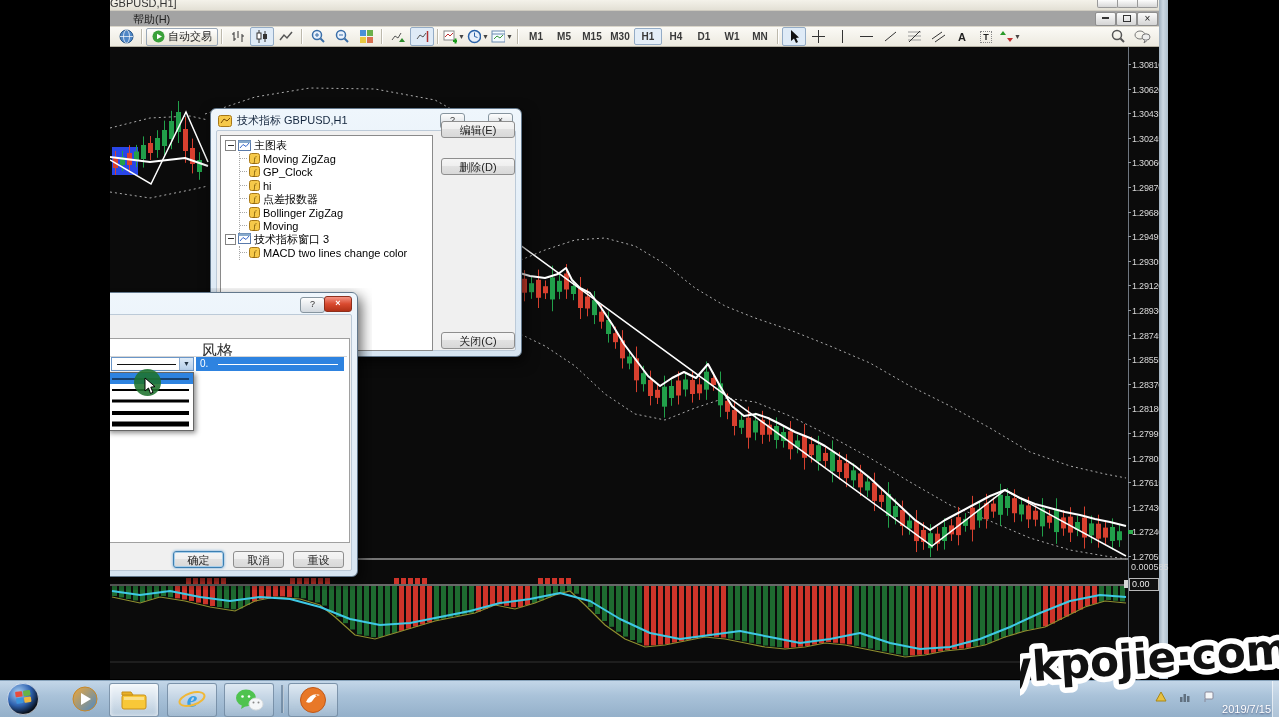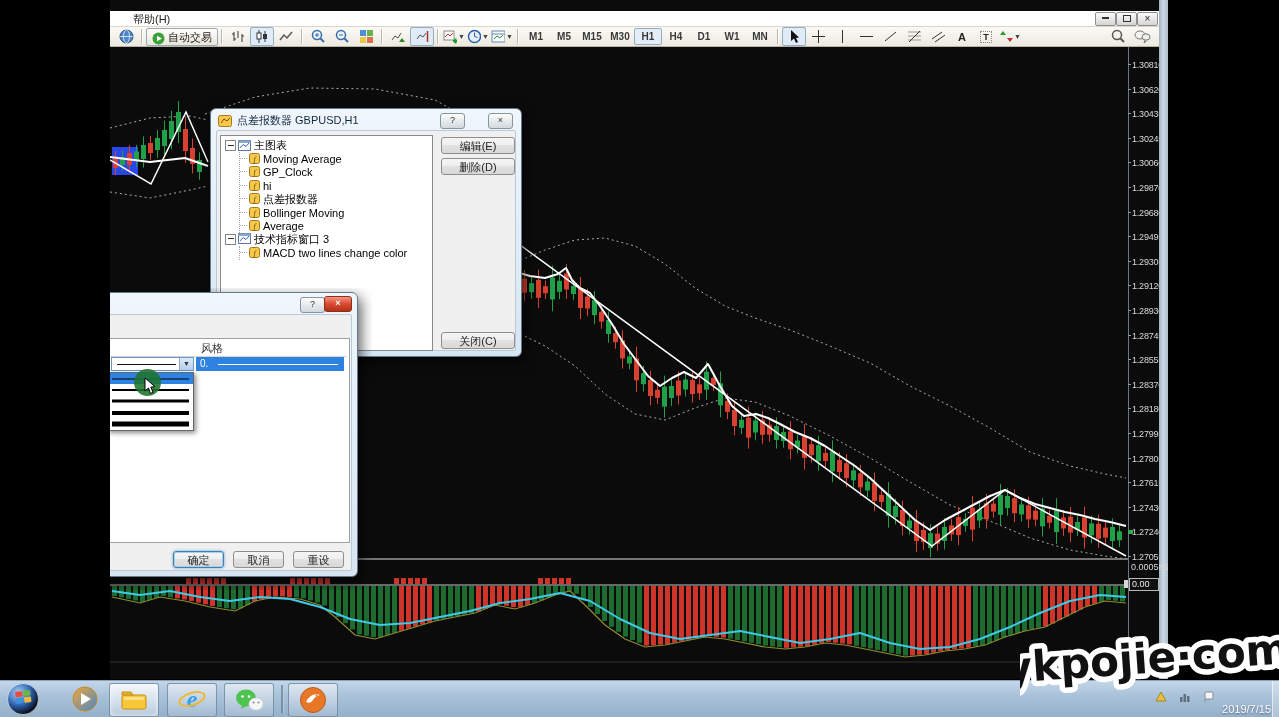--- a/index.html
+++ b/index.html
@@ -6,33 +6,33 @@
   body{width:1279px;height:717px;background:#000;overflow:hidden;position:relative;
        font-family:"Liberation Sans","DejaVu Sans",sans-serif}
   .abs{position:absolute}
   
   #mtwin{left:110px;top:0;width:1058px;height:679px;background:#0B0B0B;z-index:2}
   #titlestrip{left:0;top:0;width:100%;height:10px;background:linear-gradient(#F4F2EA,#E3E0D5);
               overflow:hidden;border-bottom:1px solid #CFCBC0}
   #titlestrip .ttxt{position:absolute;left:0px;top:-3px;font-size:11px;color:#333;white-space:nowrap}
   .stub{position:absolute;top:0;height:7px;width:19px;background:linear-gradient(#FDFDFD,#D8D8D8);
         border:1px solid #9A9A9A;border-top:none;border-radius:0 0 2px 2px}
-  #menurow{left:0;top:11px;width:100%;height:15px;background:#ffffff;border-bottom:1px solid #DAD6CA}
+  #menurow{left:0;top:11px;width:100%;height:15px;background:#a3a3a3;border-bottom:1px solid #DAD6CA}
   .menu-item{position:absolute;left:18px;top:1px;font-size:11px;color:#222;padding:0 5px}
   .winbtn{position:absolute;top:1px;width:19px;height:12px;background:linear-gradient(#FBFBFB,#D5D5D5);
           border:1px solid #8F8F8F;border-radius:2px;font-size:8px;line-height:10px;text-align:center;color:#222}
   .winbtn .mini{display:inline-block;width:7px;height:2px;background:#333;margin-bottom:1px}
   .winbtn .rest{display:inline-block;width:6px;height:5px;border:1px solid #333;margin-top:2px}
   #toolrow{left:0;top:27px;width:100%;height:20px;background:linear-gradient(#FBFAF6,#ECE9DF);
            border-bottom:1px solid #B6B2A4;display:flex;align-items:center;padding-left:4px;box-sizing:border-box}
   .tbsep{width:1px;height:15px;background:#BDB9AC;border-right:1px solid #FFF;margin:0 3px;flex:none}
   .tbbtn{width:22px;height:17px;display:flex;align-items:center;justify-content:center;
          border:1px solid transparent;border-radius:2px;flex:none}
   .tbbtn.pressed{border-color:#94ACC6;background:#DFEBF7}
-  .atbtn{height:16px;display:flex;align-items:flex-end;border:1px solid #9AA8B8;border-radius:2px;
+  .atbtn{height:16px;display:flex;align-items:center;border:1px solid #9AA8B8;border-radius:2px;
          background:linear-gradient(#FFFFFF,#E9E5D8);padding:0 5px;font-size:11px;color:#222;flex:none}
   .tf{min-width:20px;height:15px;font-size:10px;font-weight:bold;color:#3A3A3A;display:flex;align-items:center;
       justify-content:center;padding:0 3px;border:1px solid transparent;border-radius:2px;flex:none}
   .tf.sel{border-color:#94ACC6;background:#E4EEF8}
   .dd{font-size:7px;color:#444;margin-left:1px}
   
   #chartsvg{left:0;top:0;z-index:3}
   #axiscol{left:1128px;top:47px;width:30px;height:632px;background:#0B0B0B;border-left:1px solid #6E7680;z-index:4}
   .axlbl{position:absolute;left:3px;font-size:9px;letter-spacing:-0.2px;color:#DADADA;white-space:nowrap}
   .axlbl:before{content:'';position:absolute;left:-4px;top:4px;width:3px;height:1px;background:#9098A0}
@@ -61,21 +61,21 @@
   .trow{display:flex;align-items:center;height:13.4px;white-space:nowrap}
   .trow .lbl{font-size:11px;color:#000;margin-left:3px}
   .exp{position:relative;width:9px;height:9px;border:1px solid #848484;background:#fff;flex:none;margin-right:2px}
   .exp:after{content:'';position:absolute;left:1.5px;right:1.5px;top:3.5px;height:1px;background:#333}
   .kids{margin-left:14px;border-left:1px dotted #A8A8A8}
   .kids .trow:before{content:'';width:7px;height:1px;border-top:1px dotted #A8A8A8;margin-right:2px}
   
   #dlg2wrap{left:110px;top:288px;width:262px;height:302px;overflow:hidden;z-index:40}
   #dlg2{position:absolute;left:-300px;top:4px;width:546px;height:283px}
   #styletable{position:absolute;left:20px;top:45px;width:517px;height:203px;background:#fff;border:1px solid #A0A0A0}
-  #stylehdr{position:absolute;left:390px;top:48px;font-size:11px;color:#333}
+  #stylehdr{position:absolute;left:390px;top:48px;font-size:16px;color:#333}
   #hdrline{position:absolute;left:21px;top:63px;width:515px;height:1px;background:#D5D5D5}
   #selrow{position:absolute;left:385px;top:64px;width:148px;height:14px;background:#2E83E0;color:#fff;
           font-size:10px;line-height:14px;padding-left:4px;box-sizing:border-box}
   #selrow .pline{position:absolute;left:22px;right:6px;top:7px;height:1px;background:#fff}
   #combo{position:absolute;left:300px;top:64px;width:83px;height:14px;background:#fff;border:1px solid #6A96C8;box-sizing:border-box}
   #combo .cline{position:absolute;left:5px;right:17px;top:6px;height:1px;background:#111}
   #combo .cbtn{position:absolute;right:0;top:0;bottom:0;width:13px;background:linear-gradient(#DCEAF8,#B6CFEA);
                border-left:1px solid #8AAACE;font-size:7px;color:#234;text-align:center;line-height:12px}
   #stylelist{position:absolute;left:296px;top:79px;width:85px;height:57px;background:#fff;border:1px solid #666;
              box-shadow:2px 2px 5px rgba(0,0,0,.45)}
@@ -99,20 +99,26 @@
             border-left:1px solid rgba(255,255,255,.6)}
   #tasksep{position:absolute;left:281px;top:4px;width:2px;height:28px;background:rgba(90,115,140,.6);
            border-right:1px solid rgba(255,255,255,.5)}
   
   #wmark{left:1020px;top:615px;z-index:60;pointer-events:none}
 </style>
 </head>
 <body>
 
 <div id="mtwin" class="abs">
+  <div id="titlestrip" class="abs">
+    <span class="ttxt">GBPUSD,H1]</span>
+    <span class="stub" style="right:50px"></span>
+    <span class="stub" style="right:30px"></span>
+    <span class="stub" style="right:10px"></span>
+  </div>
   <div id="menurow" class="abs">
     <span class="menu-item">帮助(H)</span>
     <span class="winbtn" style="right:52px"><span class="mini"></span></span>
     <span class="winbtn" style="right:31px"><span class="rest"></span></span>
     <span class="winbtn" style="right:10px;font-size:10px;line-height:11px">×</span>
   </div>
   <div id="toolrow" class="abs">
       <div class="tbbtn">
         <svg width="15" height="15">
           <circle cx="7.5" cy="7.5" r="6.5" fill="#4E86C6" stroke="#2C5A8C"></circle>
@@ -730,41 +736,41 @@
 <div id="zeromark" class="abs"></div>
 <div id="pricetick-green" class="abs"></div>
 
 <div id="dlg1" class="abs w7dlg">
   <span class="abs" style="left:7px;top:4px;width:14px;height:12px">
     <svg width="14" height="12">
         <rect x="0.5" y="0.5" width="13" height="11" rx="2" fill="#F6C94A" stroke="#A87818"></rect>
         <polyline points="3,8 6,4 9,6 12,3" fill="none" stroke="#7A4A00"></polyline>
       </svg>
   </span>
-  <span class="dlgtitle">点差报数器 GBPUSD,H1</span>
+  <span class="dlgtitle">技术指标 GBPUSD,H1</span>
   <span class="tbtn" style="right:56px;top:4px">?</span>
   <span class="tbtn" style="right:8px;top:4px">×</span>
   <div class="w7content"></div>
   <div id="listbox">
       <div class="trow">
         <span class="exp"></span>
         <span><svg width="13" height="11">
             <rect x="0.5" y="0.5" width="12" height="10" fill="#fff" stroke="#5A7AAA"></rect>
             <rect x="0.5" y="0.5" width="12" height="2.5" fill="#88AACC"></rect>
             <polyline points="2,8 5,4.5 8,6.5 11,3" fill="none" stroke="#3A6ACA"></polyline>
           </svg></span>
         <span class="lbl">主图表</span>
       </div>
       <div class="kids">
         <div class="trow">
           <span><svg width="11" height="11">
               <rect x="0.5" y="0.5" width="10" height="10" rx="2" fill="#F6C94A" stroke="#A87818"></rect>
               <text x="5.5" y="8.5" font-size="8" font-style="italic" font-family="Liberation Serif,serif" text-anchor="middle" fill="#6A4A00">f</text>
             </svg></span>
-          <span class="lbl">Moving Average</span>
+          <span class="lbl">Moving ZigZag</span>
         </div>
         <div class="trow">
           <span><svg width="11" height="11">
               <rect x="0.5" y="0.5" width="10" height="10" rx="2" fill="#F6C94A" stroke="#A87818"></rect>
               <text x="5.5" y="8.5" font-size="8" font-style="italic" font-family="Liberation Serif,serif" text-anchor="middle" fill="#6A4A00">f</text>
             </svg></span>
           <span class="lbl">GP_Clock</span>
         </div>
         <div class="trow">
           <span><svg width="11" height="11">
@@ -778,28 +784,28 @@
               <rect x="0.5" y="0.5" width="10" height="10" rx="2" fill="#F6C94A" stroke="#A87818"></rect>
               <text x="5.5" y="8.5" font-size="8" font-style="italic" font-family="Liberation Serif,serif" text-anchor="middle" fill="#6A4A00">f</text>
             </svg></span>
           <span class="lbl">点差报数器</span>
         </div>
         <div class="trow">
           <span><svg width="11" height="11">
               <rect x="0.5" y="0.5" width="10" height="10" rx="2" fill="#F6C94A" stroke="#A87818"></rect>
               <text x="5.5" y="8.5" font-size="8" font-style="italic" font-family="Liberation Serif,serif" text-anchor="middle" fill="#6A4A00">f</text>
             </svg></span>
-          <span class="lbl">Bollinger Moving</span>
+          <span class="lbl">Bollinger ZigZag</span>
         </div>
         <div class="trow">
           <span><svg width="11" height="11">
               <rect x="0.5" y="0.5" width="10" height="10" rx="2" fill="#F6C94A" stroke="#A87818"></rect>
               <text x="5.5" y="8.5" font-size="8" font-style="italic" font-family="Liberation Serif,serif" text-anchor="middle" fill="#6A4A00">f</text>
             </svg></span>
-          <span class="lbl">Average</span>
+          <span class="lbl">Moving</span>
         </div>
       </div>
       <div class="trow">
         <span class="exp"></span>
         <span><svg width="13" height="11">
             <rect x="0.5" y="0.5" width="12" height="10" fill="#fff" stroke="#5A7AAA"></rect>
             <rect x="0.5" y="0.5" width="12" height="2.5" fill="#88AACC"></rect>
             <polyline points="2,8 5,4.5 8,6.5 11,3" fill="none" stroke="#3A6ACA"></polyline>
           </svg></span>
         <span class="lbl">技术指标窗口 3</span>
@@ -807,21 +813,21 @@
       <div class="kids">
         <div class="trow">
           <span><svg width="11" height="11">
               <rect x="0.5" y="0.5" width="10" height="10" rx="2" fill="#F6C94A" stroke="#A87818"></rect>
               <text x="5.5" y="8.5" font-size="8" font-style="italic" font-family="Liberation Serif,serif" text-anchor="middle" fill="#6A4A00">f</text>
             </svg></span>
           <span class="lbl">MACD two lines change color</span>
         </div>
       </div>
     </div>
-  <button class="w7btn" style="left:230px;top:28px;width:74px">编辑(E)</button>
+  <button class="w7btn" style="left:230px;top:12px;width:74px">编辑(E)</button>
   <button class="w7btn" style="left:230px;top:49px;width:74px">删除(D)</button>
   <button class="w7btn" style="left:230px;top:223px;width:74px">关闭(C)</button>
 </div>
 
 <div id="dlg2wrap" class="abs">
   <div id="dlg2" class="w7dlg">
     <span class="tbtn" style="right:32px;top:4px">?</span>
     <span class="tbtn red" style="right:5px;top:3px;width:26px">×</span>
     <div class="w7content"></div>
     <div id="styletable"></div>

